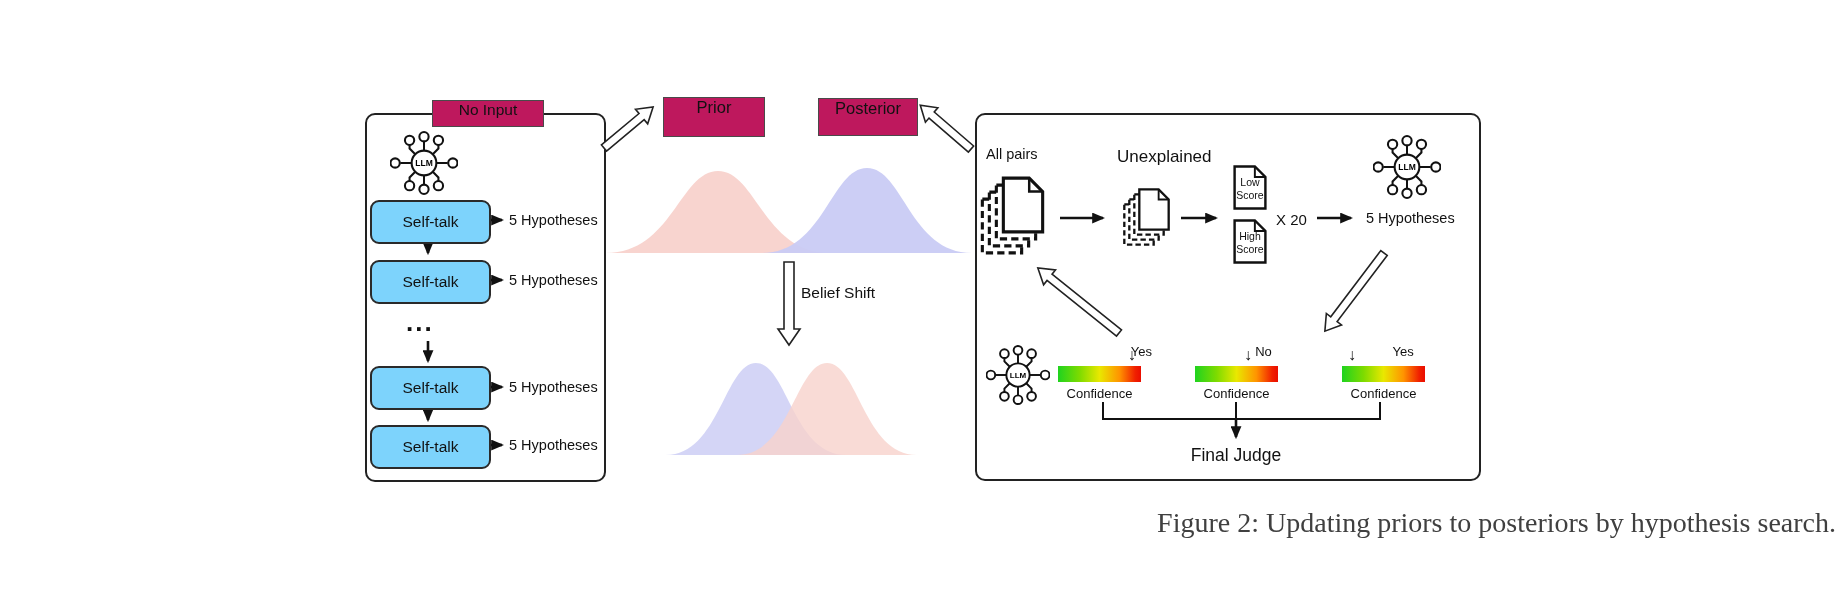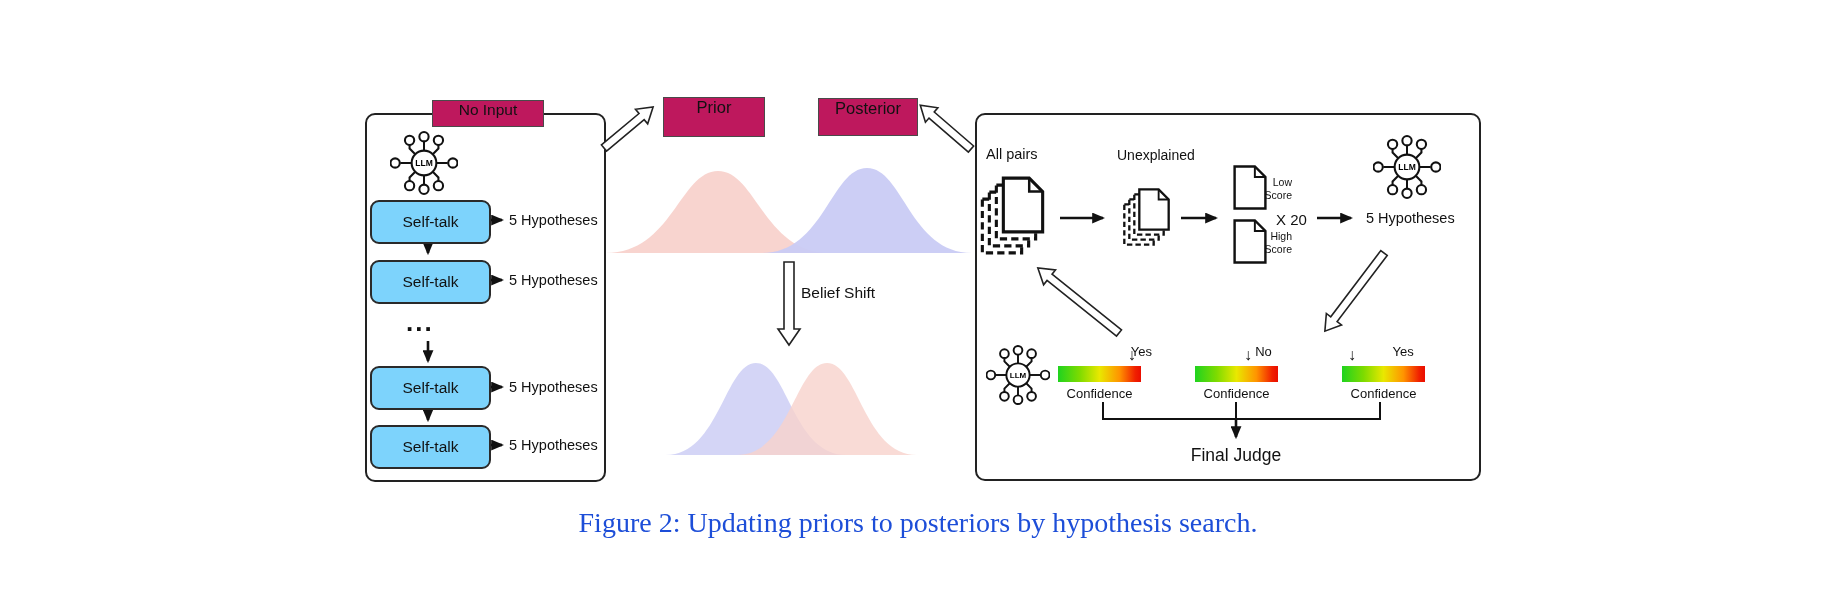--- a/index.html
+++ b/index.html
@@ -6,32 +6,32 @@
   .canvas{position:relative;width:1836px;height:591px;background:#fff;
           font-family:"Liberation Sans",sans-serif;color:#111;overflow:hidden;}
   .panel{position:absolute;border:2px solid #222;border-radius:10px;background:transparent;}
   .titlebox{position:absolute;background:#be185d;border:1.5px solid #4a4a4a;
             display:flex;align-items:flex-start;justify-content:center;
             font-size:15.5px;white-space:nowrap;z-index:4;}
   .stbox{position:absolute;border:2px solid #2a2a2a;border-radius:9px;background:#7dd3fc;
          display:flex;align-items:center;justify-content:center;font-size:15.5px;z-index:3;}
   .lbl{position:absolute;white-space:nowrap;z-index:4;}
   .shapes{position:absolute;left:0;top:0;z-index:2;}
-  .docTxt{position:absolute;width:36px;text-align:right;font-size:10.5px;line-height:1.25;z-index:4;margin-left:24px;}
+  .docTxt{position:absolute;width:36px;text-align:center;font-size:10.5px;line-height:1.25;z-index:4;}
   .jbar{position:absolute;width:83px;height:16px;z-index:4;
         background:linear-gradient(90deg,#1fd31f 0%,#7edb00 26%,#e9e800 50%,#ff9400 74%,#f02000 93%,#ea0d00 100%);}
   .jbar .marker{position:absolute;top:-19px;transform:translateX(-50%);
                 font-weight:700;font-size:16px;line-height:1;z-index:5;}
   .jbar .decision{position:absolute;top:-21px;transform:translateX(-50%);font-size:13px;line-height:1;margin-left:32px;}
   .jbar .conf{position:absolute;top:20px;left:50%;transform:translateX(-50%);
               font-size:13px;white-space:nowrap;}
   .jbar0 .decision{left:62%;} .jbar1 .decision{left:44%;} .jbar2 .decision{left:35%;}
   .ellipsis{position:absolute;font-size:26px;font-weight:700;letter-spacing:2px;line-height:0;z-index:4;}
-  .caption{position:absolute;left:0;top:507px;width:100%;text-align:center;
-           font-family:"Liberation Serif",serif;font-size:28px;color:#1d4ed8;z-index:4;}
+  .caption{position:absolute;left:0;top:507px;width:100%;text-align:right;
+           font-family:"Liberation Serif",serif;font-size:28px;color:#404040;z-index:4;}
   .final{position:absolute;text-align:center;font-size:17.5px;z-index:4;}
 </style>
 </head>
 <body>
 
 <div class="canvas">
 
   <svg class="shapes" width="1836" height="591" viewBox="0 0 1836 591">
     <defs>
       <marker id="ah" viewBox="0 0 12 10" refX="10" refY="5" markerWidth="13" markerHeight="11" orient="auto-start-reverse" markerUnits="userSpaceOnUse">
@@ -150,21 +150,21 @@
     <span>Prior</span>
   </div>
   <div class="titlebox" style="left:818px;top:98px;width:98px;height:36px;font-size:16.5px;">
     <span>Posterior</span>
   </div>
   <div class="lbl" style="left:801px;top:284px;font-size:15.5px;">Belief Shift</div>
 
   <div class="panel" style="left:975px;top:113px;width:502px;height:364px;"></div>
 
   <div class="lbl" style="left:986px;top:146px;font-size:14.5px;">All pairs</div>
-  <div class="lbl" style="left:1117px;top:147px;font-size:14px;text-align:right;">Unexplained</div>
+  <div class="lbl" style="left:1117px;top:147px;font-size:17px;text-align:right;">Unexplained</div>
 
   <div class="docTxt" style="left:1232px;top:176px;">Low Score</div>
   <div class="docTxt" style="left:1232px;top:230px;">High Score</div>
 
   <div class="lbl" style="left:1276px;top:211px;font-size:15px;">X 20</div>
   <div class="lbl" style="left:1366px;top:210px;font-size:14.5px;">5 Hypotheses</div>
 
   <div class="jbar jbar0" style="left:1058px;top:366px;">
     <span class="decision">Yes</span>
     <span class="marker" style="left: 89%;">↓</span>

